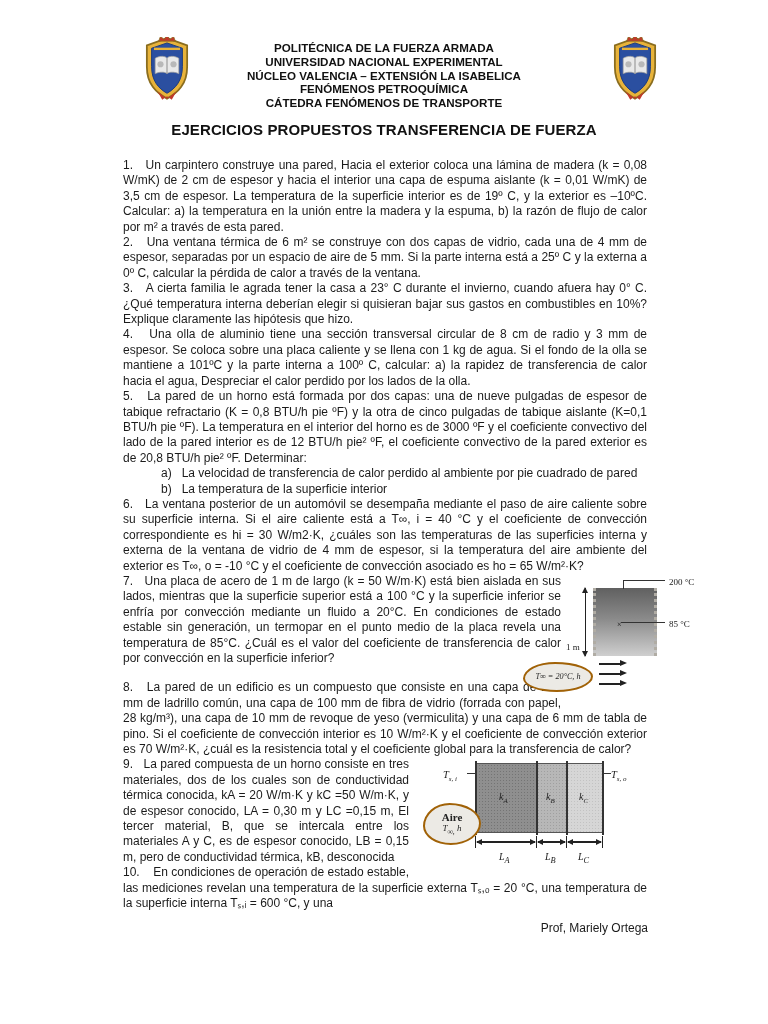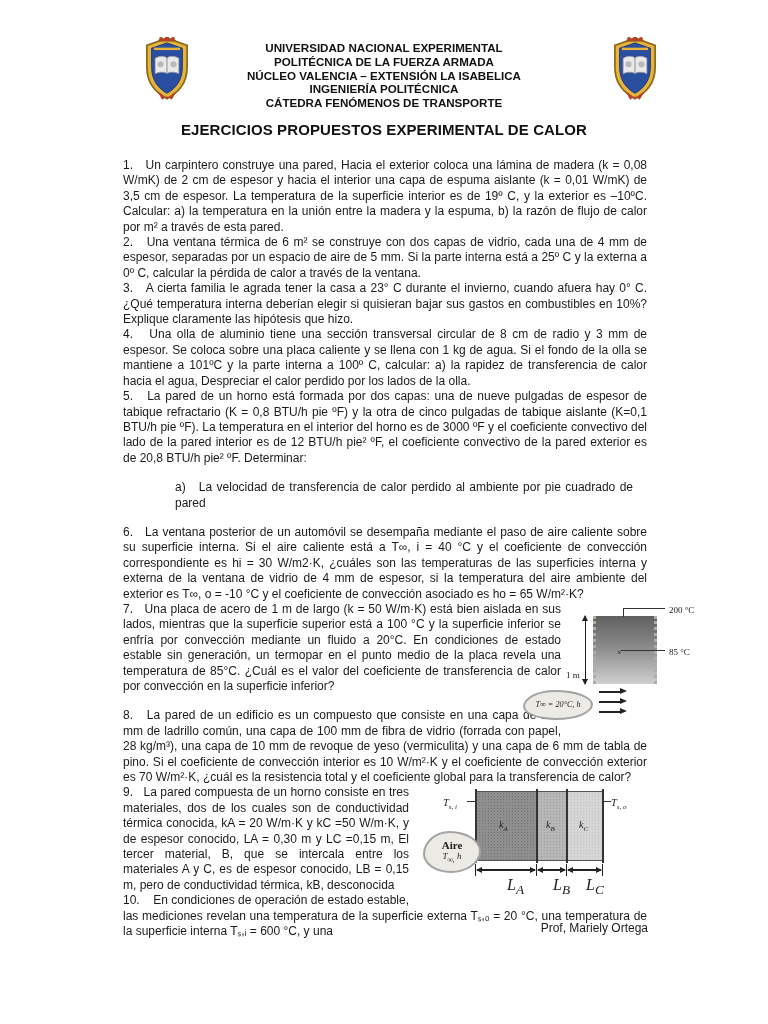--- a/index.html
+++ b/index.html
@@ -23,21 +23,21 @@
     font-weight:bold;font-size:15px;color:#111;letter-spacing:0.1px;
   }
 
   
   .content{
     position:absolute;top:158px;left:123px;width:524px;
     font-size:12px;line-height:15.4px;text-align:justify;color:#1b1b1b;
   }
   .content p{margin:0;}
   .content p.gap-top{margin-top:14px;}
-  ol.abc{margin:14px;padding:0 0 0 38px;list-style:none;}
+  ol.abc{margin:0;padding:0 0 0 38px;list-style:none;}
   ol.abc li{margin:0;}
 
   
   .fig7{
     float:right;width:140px;height:132px;margin-left:8px;margin-right:-62px;
     position:relative;font-family:"Liberation Serif", serif;
   }
   .fig7 .plate{
     position:absolute;left:24px;top:14px;width:58px;height:68px;
     background:linear-gradient(180deg,#606060 0%,#8a8a8a 45%,#cfcfcf 100%);
@@ -52,21 +52,21 @@
     content:"";position:absolute;left:-3px;border-left:3.5px solid transparent;border-right:3.5px solid transparent;
   }
   .vdim::before{top:-1px;border-bottom:6px solid #222;}
   .vdim::after{bottom:-1px;border-top:6px solid #222;}
   .harrow{position:absolute;width:22px;height:1.8px;background:#222;}
   .harrow::after{
     content:"";position:absolute;right:-6px;top:-2.6px;
     border-left:7px solid #222;border-top:3.5px solid transparent;border-bottom:3.5px solid transparent;
   }
   .cloud{
-    position:absolute;background:#eceae5;border:2px solid #a3a3a3;
+    position:absolute;background:#eceae5;border:2px solid #a16207;
     border-radius:46% 54% 52% 48% / 55% 48% 52% 45%;
     display:flex;flex-direction:column;align-items:center;justify-content:center;
     font-style:italic;color:#222;
   }
   .fig7 .cloud{left:-46px;top:88px;width:66px;height:26px;font-size:8.2px;}
 
   .fig9{
     float:right;width:232px;height:112px;margin-left:6px;position:relative;
     font-family:"Liberation Serif", serif;
   }
@@ -81,21 +81,21 @@
   .lay-lbl{position:absolute;top:32px;font-size:10px;font-style:italic;color:#222;}
   .lay-lbl sub,.fig-name sub{font-size:7px;font-style:italic;}
   .fig-name{position:absolute;font-size:10.5px;font-style:italic;color:#222;white-space:nowrap;}
   .dimline{position:absolute;top:84px;height:1.6px;background:#222;}
   .dimline::before,.dimline::after{
     content:"";position:absolute;top:-2.7px;border-top:3.5px solid transparent;border-bottom:3.5px solid transparent;
   }
   .dimline::before{left:-1px;border-right:6px solid #222;}
   .dimline::after{right:-1px;border-left:6px solid #222;}
   .dimtick{position:absolute;top:79px;width:1px;height:12px;background:#222;}
-  .dim-lbl{position:absolute;top:92px;font-size:16px;font-style:italic;color:#222;margin-left:8px;}
+  .dim-lbl{position:absolute;top:92px;font-size:10px;font-style:italic;color:#222;}
   .fig9 .cloud{left:8px;top:46px;width:54px;height:38px;font-size:9px;line-height:11px;}
   .fig9 .cloud .t1{font-weight:bold;font-style:normal;font-size:11px;}
 
   
   .footer{
     position:absolute;top:921px;right:120px;font-size:12px;color:#1b1b1b;
   }
 </style>
 </head>
 <body>
@@ -120,37 +120,38 @@
     <path d="M10 18 C14 15.5 19 16 20 18 C21 16 26 15.5 30 18 V31 C26 29 21 29.5 20 31 C19 29.5 14 29 10 31 Z" fill="#e9e9e9" stroke="#9a9a9a" stroke-width="0.6"></path>
     <line x1="20" y1="18" x2="20" y2="31" stroke="#888" stroke-width="0.8"></line>
     <circle cx="14.5" cy="23" r="2.6" fill="#b9b9b9"></circle>
     <circle cx="25.5" cy="23" r="2.6" fill="#b9b9b9"></circle>
     <path d="M13 3.5 L27 3.5 L25.5 -0.5 L22.5 2 L20 -1.5 L17.5 2 L14.5 -0.5 Z" fill="#c0392b" stroke="#8a6d1f" stroke-width="0.7"></path>
     <path d="M9 10 H31" stroke="#e8b33a" stroke-width="2"></path>
     <path d="M12 46 L20 52 L28 46 L24 53 L20 50 L16 53 Z" fill="#c0392b"></path>
   </svg>
 
   <div class="header-text">
+    <div>POLITÉCNICA DE LA FUERZA ARMADA</div>
     <div>UNIVERSIDAD NACIONAL EXPERIMENTAL</div>
-    <div>POLITÉCNICA DE LA FUERZA ARMADA</div>
     <div>NÚCLEO VALENCIA – EXTENSIÓN LA ISABELICA</div>
-    <div>INGENIERÍA POLITÉCNICA</div>
+    <div>FENÓMENOS PETROQUÍMICA</div>
     <div>CÁTEDRA FENÓMENOS DE TRANSPORTE</div>
   </div>
 
-  <div class="doc-title">EJERCICIOS PROPUESTOS EXPERIMENTAL DE CALOR</div>
+  <div class="doc-title">EJERCICIOS PROPUESTOS TRANSFERENCIA DE FUERZA</div>
 
   <div class="content">
     <p>1.&nbsp;&nbsp;&nbsp;Un carpintero construye una pared, Hacia el exterior coloca una lámina de madera (k = 0,08 W/mK) de 2 cm de espesor y hacia el interior una capa de espuma aislante (k = 0,01 W/mK) de 3,5 cm de espesor. La temperatura de la superficie interior es de 19º C, y la exterior es –10ºC. Calcular: a) la temperatura en la unión entre la madera y la espuma, b) la razón de flujo de calor por m²  a través de esta pared.</p>
     <p>2.&nbsp;&nbsp;&nbsp;Una ventana térmica de 6 m² se construye con dos capas de vidrio, cada una de 4 mm de espesor, separadas por un espacio de aire de 5 mm. Si la parte interna está a 25º C y la externa a 0º C, calcular la pérdida de calor a través de la ventana.</p>
     <p>3.&nbsp;&nbsp;&nbsp;A cierta familia le agrada tener la casa a 23° C durante el invierno, cuando afuera hay 0° C. ¿Qué temperatura interna deberían elegir si quisieran bajar sus gastos en combustibles en 10%? Explique claramente las hipótesis que hizo.</p>
     <p>4.&nbsp;&nbsp;&nbsp;Una olla de aluminio tiene una sección transversal circular de 8 cm de radio y 3 mm de espesor. Se coloca sobre una placa caliente y se llena con 1 kg de agua. Si el fondo de la olla se mantiene a 101ºC y la parte interna a 100º C, calcular: a) la rapidez de transferencia de calor hacia el agua, Despreciar el calor perdido por los lados de la olla.</p>
     <p>5.&nbsp;&nbsp;&nbsp;La pared de un horno está formada por dos capas: una de nueve pulgadas de espesor de tabique refractario (K = 0,8 BTU/h pie ºF) y la otra de cinco pulgadas de tabique aislante (K=0,1 BTU/h pie ºF). La temperatura en el interior del horno es de 3000 ºF y el coeficiente convectivo del lado de la pared interior es de 12 BTU/h pie² ºF, el coeficiente convectivo de la pared exterior es de 20,8 BTU/h pie² ºF. Determinar:</p>
     <ol class="abc">
       <li>a)&nbsp;&nbsp;&nbsp;La velocidad de transferencia de calor perdido al ambiente por pie cuadrado de pared</li>
+      <li>b)&nbsp;&nbsp;&nbsp;La temperatura de la superficie interior</li>
     </ol>
     <p>6.&nbsp;&nbsp;&nbsp;La ventana posterior de un automóvil se desempaña mediante el paso de aire caliente sobre su superficie interna. Si el aire caliente está a T∞, i = 40 °C y el coeficiente de convección correspondiente es hi = 30 W/m2·K, ¿cuáles son las temperaturas de las superficies interna y externa de la ventana de vidrio de 4 mm de espesor, si la temperatura del aire ambiente del exterior es T∞, o = -10 °C y el coeficiente de convección asociado es ho = 65 W/m²·K?</p>
 
     <p>
       <span class="fig7" style="display:block;">
         <span class="plate" style="display:block;"></span>
         <span class="hline" style="left:54px;top:6px;width:42px;display:block;"></span>
         <span class="vline" style="left:54px;top:6px;height:9px;display:block;"></span>
         <span class="fig-lbl" style="left:100px;top:1px;">200 °C</span>
         <span class="hline" style="left:52px;top:48px;width:44px;display:block;"></span>

